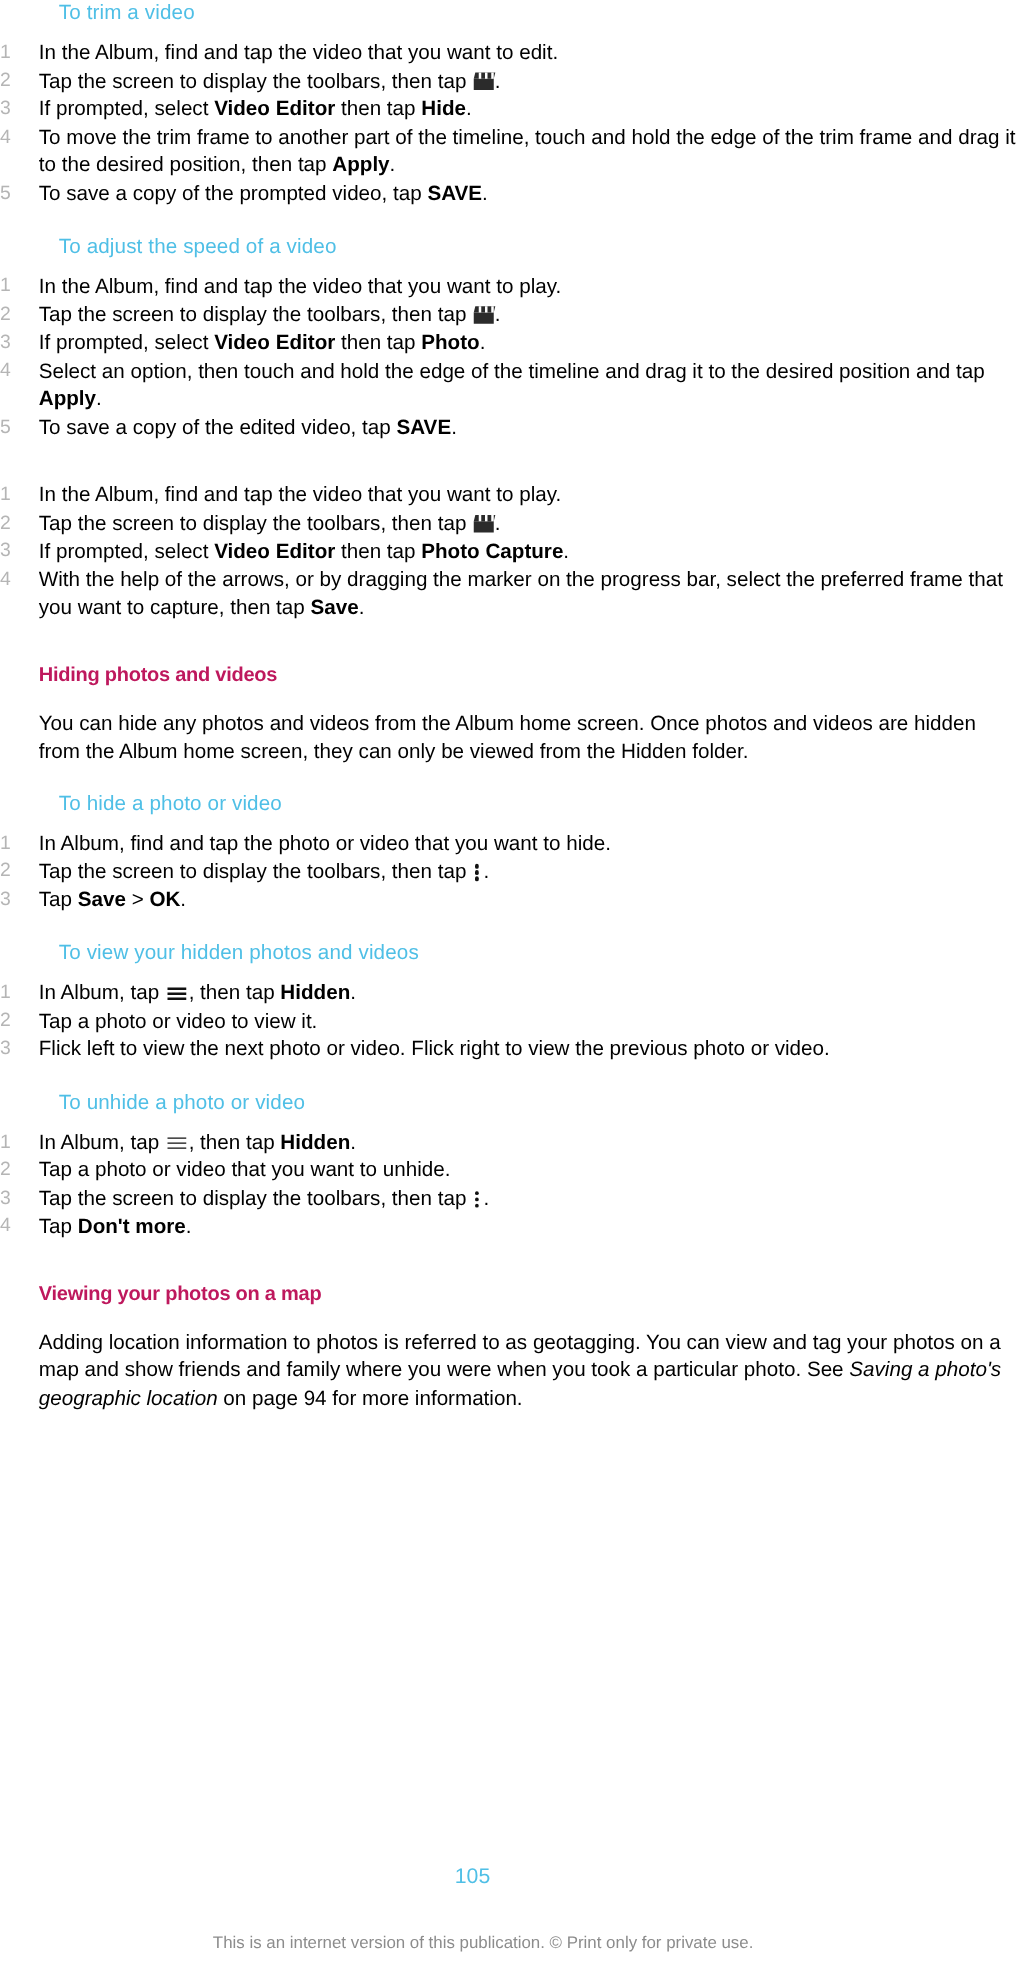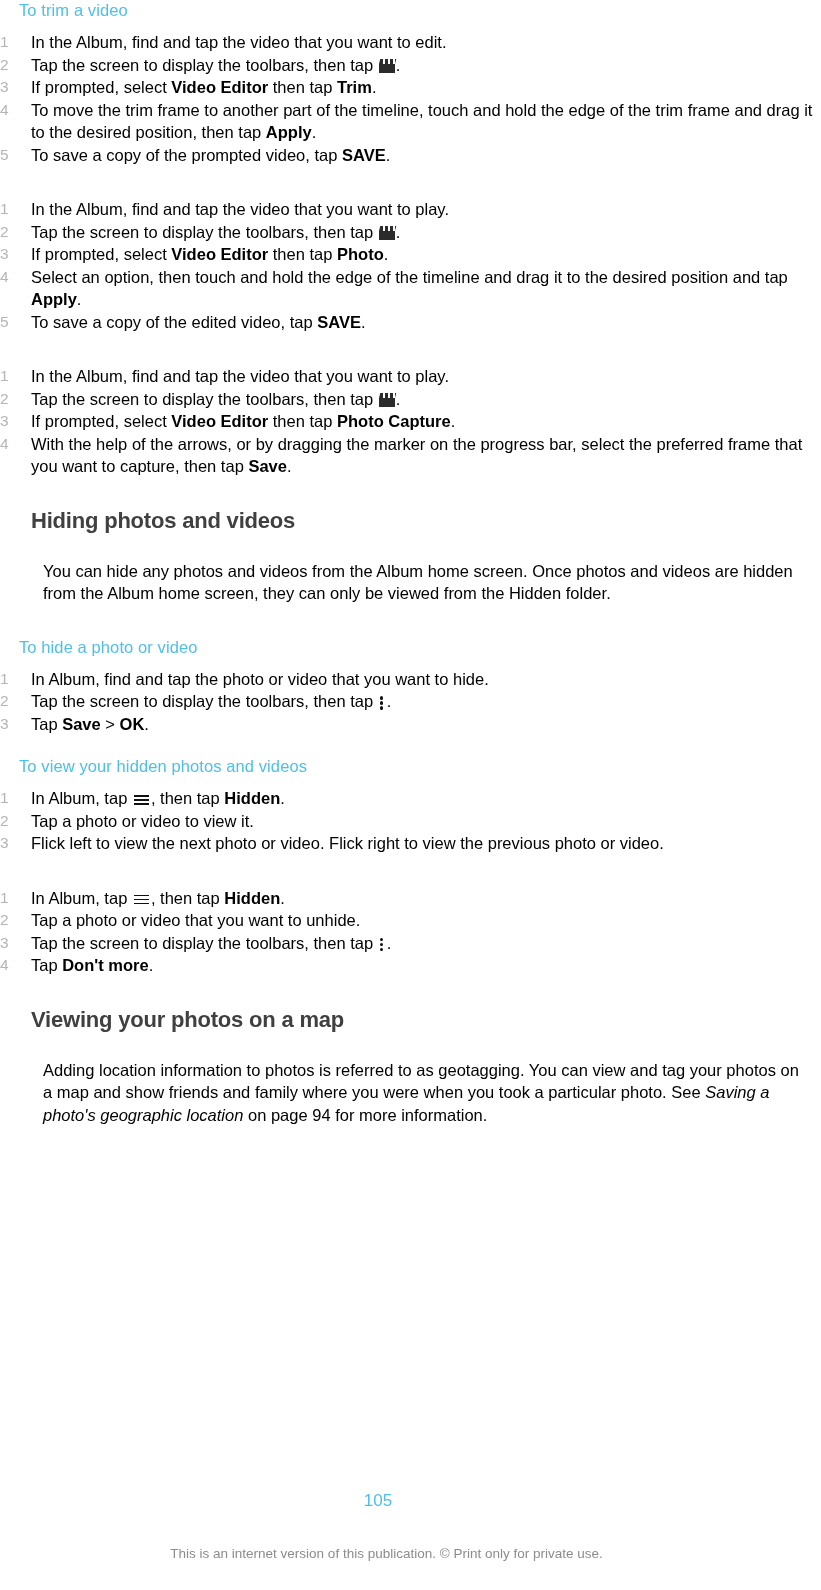--- a/index.html
+++ b/index.html
@@ -25,43 +25,43 @@
   }
   .content {
     position: absolute;
     left: 0;
     top: 0;
     width: 821px;
   }
 
   
   h1.section-heading {
-    font-size: 22px;
+    font-size: 16px;
     font-weight: bold;
     line-height: 26px;
     margin: 0;
     padding: 0 0 0 31px;
     letter-spacing: -0.2px;
-    color: #404040;
+    color: #be185d;
   }
   h2.sub-heading {
     font-size: 16.5px;
     font-weight: normal;
     line-height: 20px;
     margin: 0;
-    padding: 0 0 0 19px;
+    padding: 0 0 0 47px;
     color: #4fbfe6;
     letter-spacing: 0.1px;
   }
 
   
   p.body-text {
     font-size: 16.5px;
     line-height: 22.5px;
-    margin: 12px;
+    margin: 0;
     padding: 0 3px 0 31px;
     color: #000;
   }
 
   
   ol.steps {
     list-style: none;
     margin: 0;
     padding: 0;
   }
@@ -203,34 +203,35 @@
         <li>
           <span class="num">1</span>
           <span class="txt"><span>In the Album, find and tap the video that you want to edit.</span></span>
         </li>
         <li>
           <span class="num">2</span>
           <span class="txt"><span>Tap the screen to display the toolbars, then tap </span><span class="icon icon-clapper"><span class="board"></span><span class="stripe"></span><span class="s1"></span><span class="s2"></span><span class="s3"></span></span><span>.</span></span>
         </li>
         <li>
           <span class="num">3</span>
-          <span class="txt"><span>If prompted, select </span><b>Video Editor</b><span> then tap </span><b>Trim</b><span>.</span></span>
+          <span class="txt"><span>If prompted, select </span><b>Video Editor</b><span> then tap </span><b>Hide</b><span>.</span></span>
         </li>
         <li>
           <span class="num">4</span>
           <span class="txt"><span>To move the trim frame to another part of the timeline, touch and hold the edge of the trim frame and drag it to the desired position, then tap </span><b>Apply</b><span>.</span></span>
         </li>
         <li>
           <span class="num">5</span>
           <span class="txt"><span>To save a copy of the prompted video, tap </span><b>SAVE</b><span>.</span></span>
         </li>
       </ol>
 
     <div class="gap-between-groups"></div>
 
+    <h2 class="sub-heading">To adjust the speed of a video</h2>
     <div class="gap-after-subhead"></div>
     <ol class="steps">
         <li>
           <span class="num">1</span>
           <span class="txt"><span>In the Album, find and tap the video that you want to play.</span></span>
         </li>
         <li>
           <span class="num">2</span>
           <span class="txt"><span>Tap the screen to display the toolbars, then tap </span><span class="icon icon-clapper"><span class="board"></span><span class="stripe"></span><span class="s1"></span><span class="s2"></span><span class="s3"></span></span><span>.</span></span>
         </li>
@@ -309,20 +310,21 @@
           <span class="txt"><span>Tap a photo or video to view it.</span></span>
         </li>
         <li>
           <span class="num">3</span>
           <span class="txt"><span>Flick left to view the next photo or video. Flick right to view the previous photo or video.</span></span>
         </li>
       </ol>
 
     <div class="gap-between-groups"></div>
 
+    <h2 class="sub-heading">To unhide a photo or video</h2>
     <div class="gap-after-subhead"></div>
     <ol class="steps">
         <li>
           <span class="num">1</span>
           <span class="txt"><span>In Album, tap </span><span class="icon icon-hamburger"><span></span><span></span><span></span></span><span>, then tap </span><b>Hidden</b><span>.</span></span>
         </li>
         <li>
           <span class="num">2</span>
           <span class="txt"><span>Tap a photo or video that you want to unhide.</span></span>
         </li>

